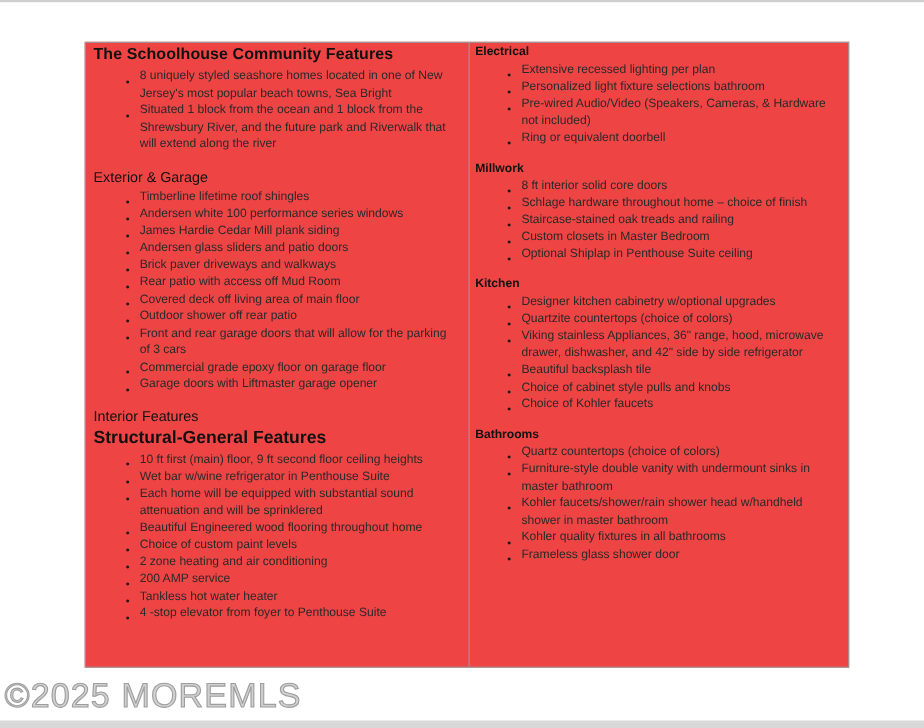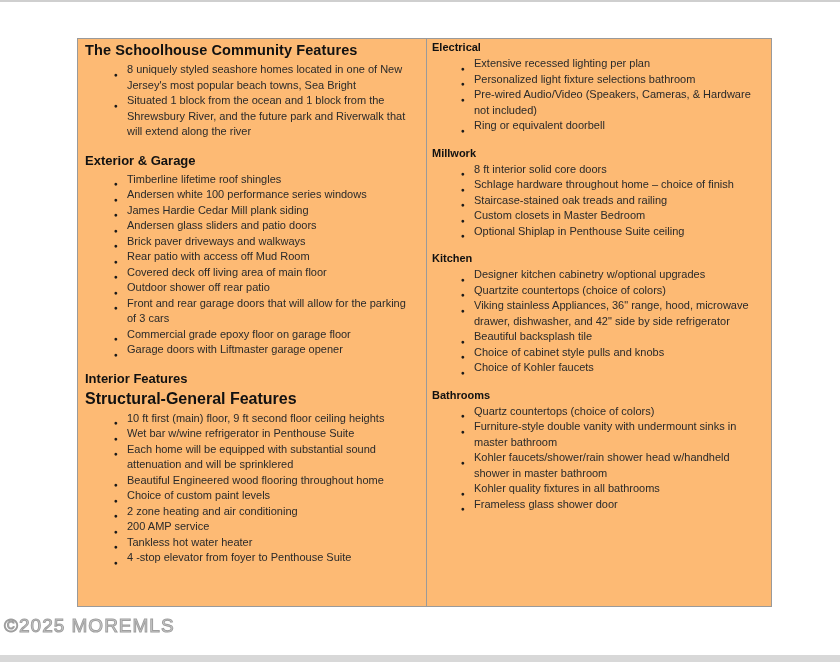--- a/index.html
+++ b/index.html
@@ -26,21 +26,21 @@
   }
   .sheet {
     position: absolute;
     left: 77px;
     top: 38px;
     width: 695px;
     height: 569px;
     border: 1.5px solid #9a9a9a;
     box-sizing: border-box;
     display: flex;
-    background: #fdba74;
+    background: #ef4444;
   }
   .col {
     box-sizing: border-box;
     overflow: hidden;
   }
   .col-left {
     width: 349px;
     border-right: 1.5px solid #9a9a9a;
     padding: 3px 8px 6px 7px;
   }
@@ -51,21 +51,21 @@
   .section { margin-bottom: 13px; }
   h1 {
     font-size: 14.5px;
     font-weight: 700;
     color: #111111;
     margin: 0 0 4px 0;
     letter-spacing: 0.1px;
   }
   h2 {
     font-size: 13px;
-    font-weight: 700;
+    font-weight: 400;
     color: #111111;
     margin: 0 0 4px 0;
   }
   h3 {
     font-size: 16px;
     font-weight: 700;
     color: #111111;
     margin: 0 0 3px 0;
   }
   .rh {
@@ -91,21 +91,21 @@
     position: absolute;
     left: 3px;
     top: 4.5px;
     font-size: 6.5px;
     color: #1a1a1a;
   }
   .watermark {
     position: absolute;
     left: 4px;
     top: 615px;
-    font-size: 19px;
+    font-size: 31px;
     letter-spacing: 1px;
     color: #d0d0d0;
     -webkit-text-stroke: 1px #9e9e9e;
     font-weight: 400;
   }
 </style>
 </head>
 <body>
 
 <div class="edge-top"></div>

